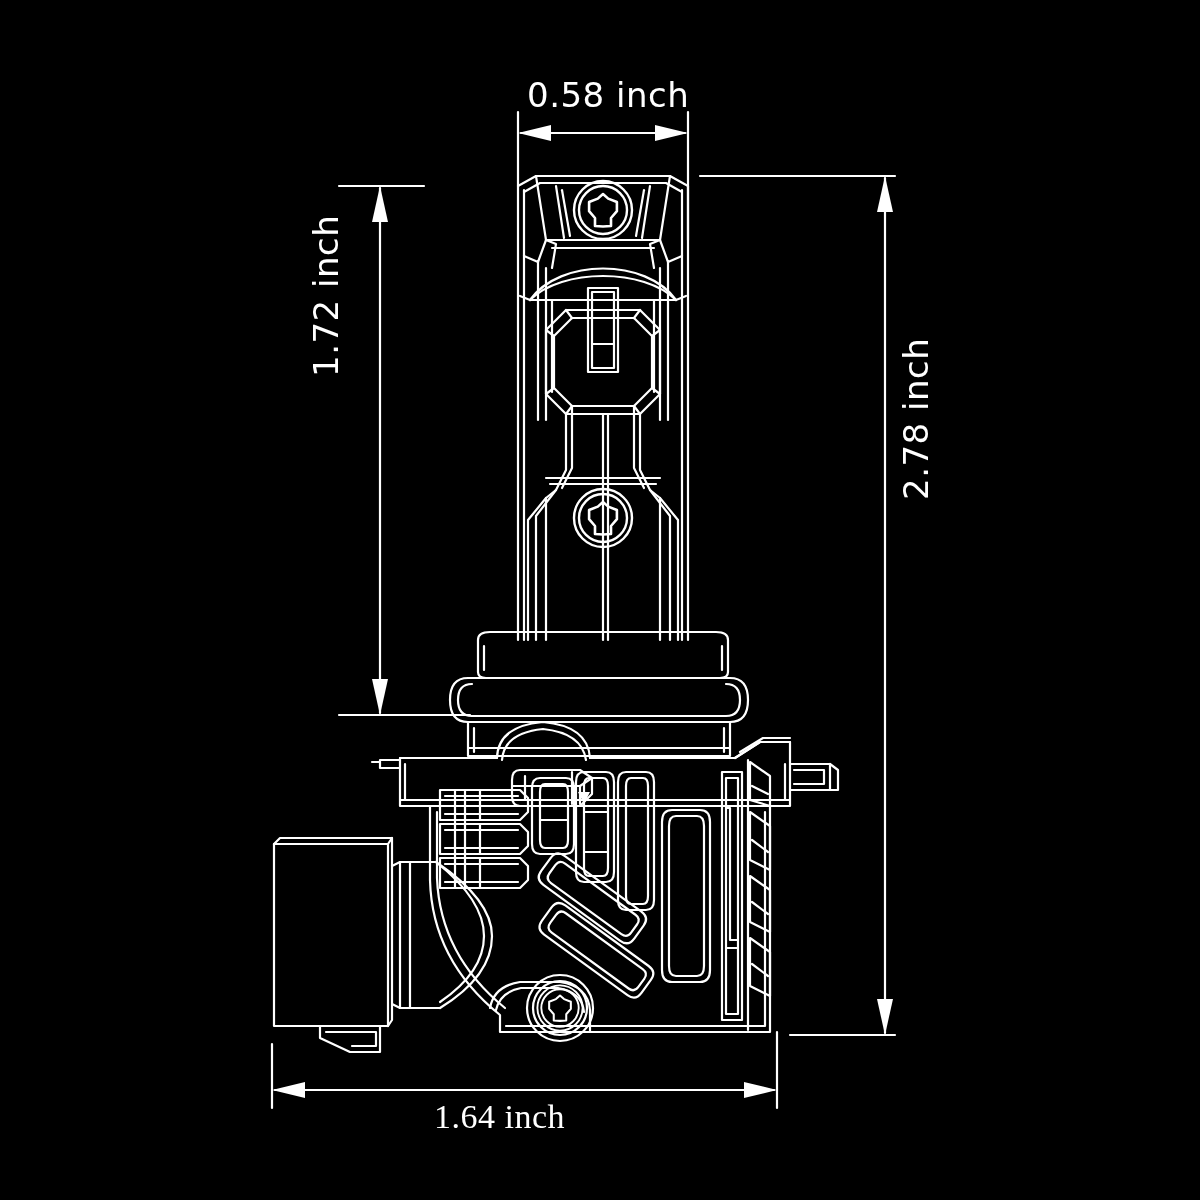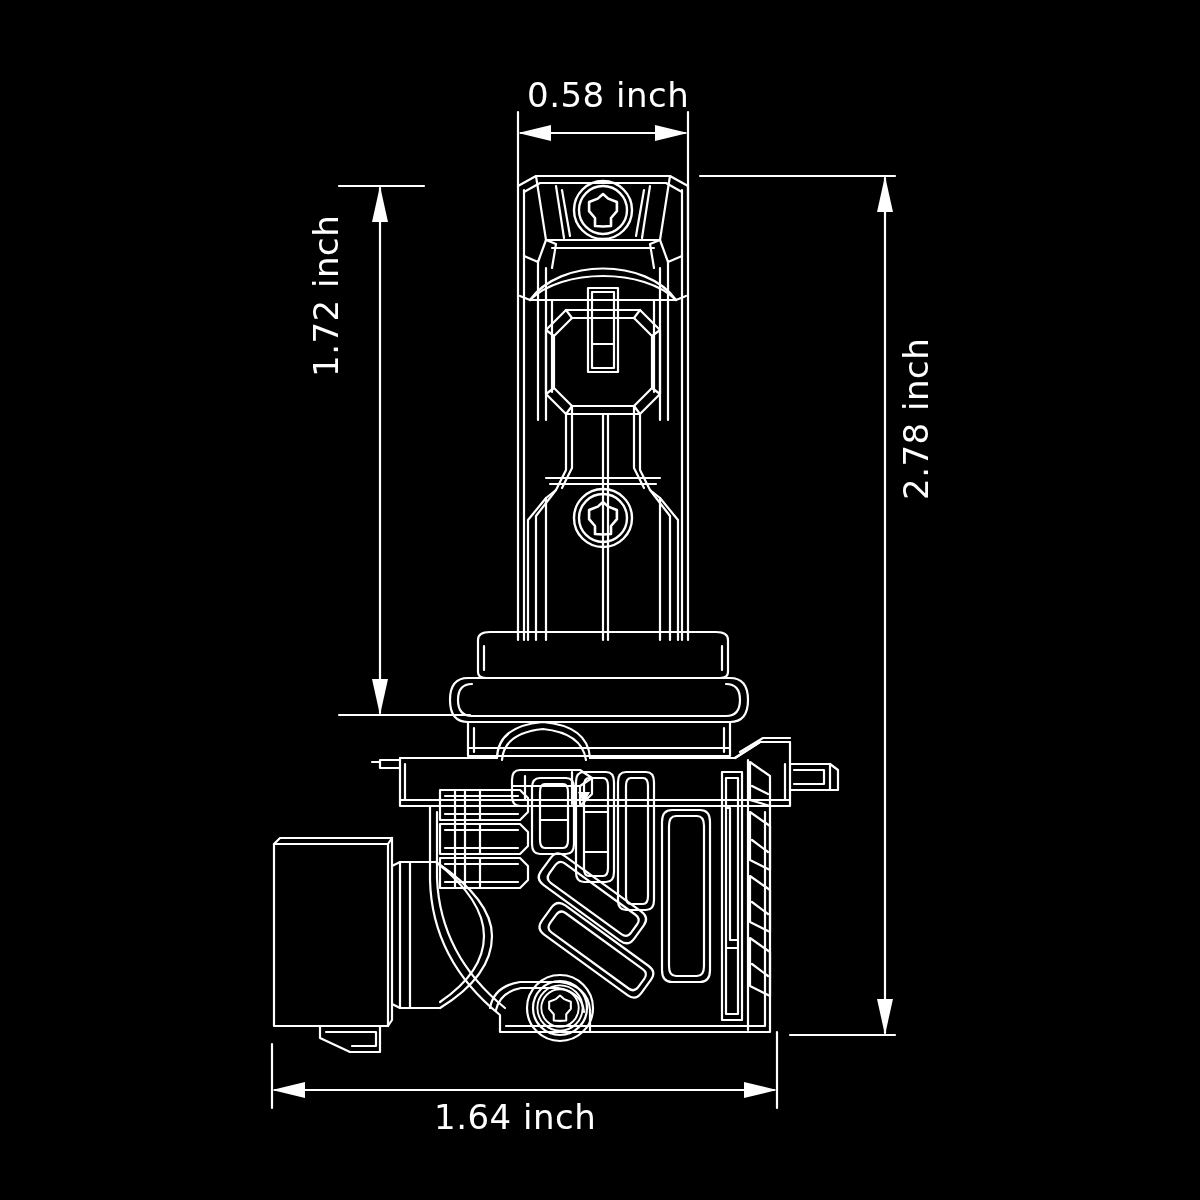--- a/index.html
+++ b/index.html
@@ -18,21 +18,21 @@
     font-family:"DejaVu Sans","Liberation Sans",sans-serif;
     font-size:34px;
     letter-spacing:0.5px;
     white-space:nowrap;
     line-height:1;
     user-select:none;
   }
   #lbl-width{left:527px;top:78px;}
   #lbl-height-left{left:309px;top:377px;transform-origin:0 0;transform:rotate(-90deg);}
   #lbl-height-right{left:899px;top:500px;transform-origin:0 0;transform:rotate(-90deg);}
-  #lbl-depth{left:434px;top:1100px;}
+  #lbl-depth{left:434px;top:1100px;font-family:Liberation Serif, serif;}
 </style>
 </head>
 <body>
 
 <div id="stage">
 
   <svg viewBox="0 0 1200 1200" xmlns="http://www.w3.org/2000/svg">
 
     <defs>
       <g id="torx">

